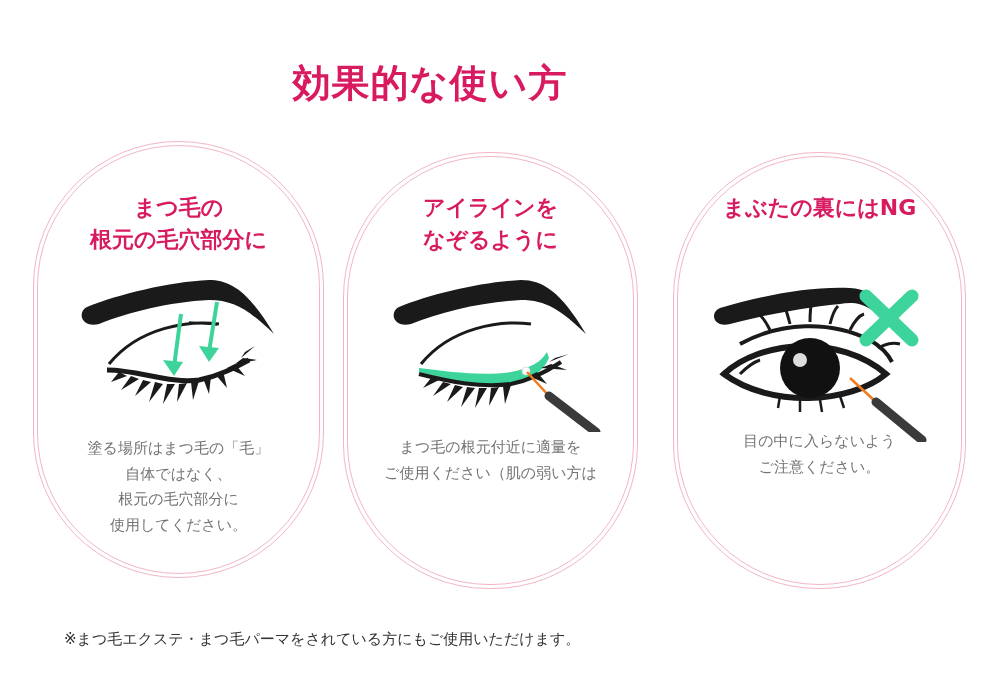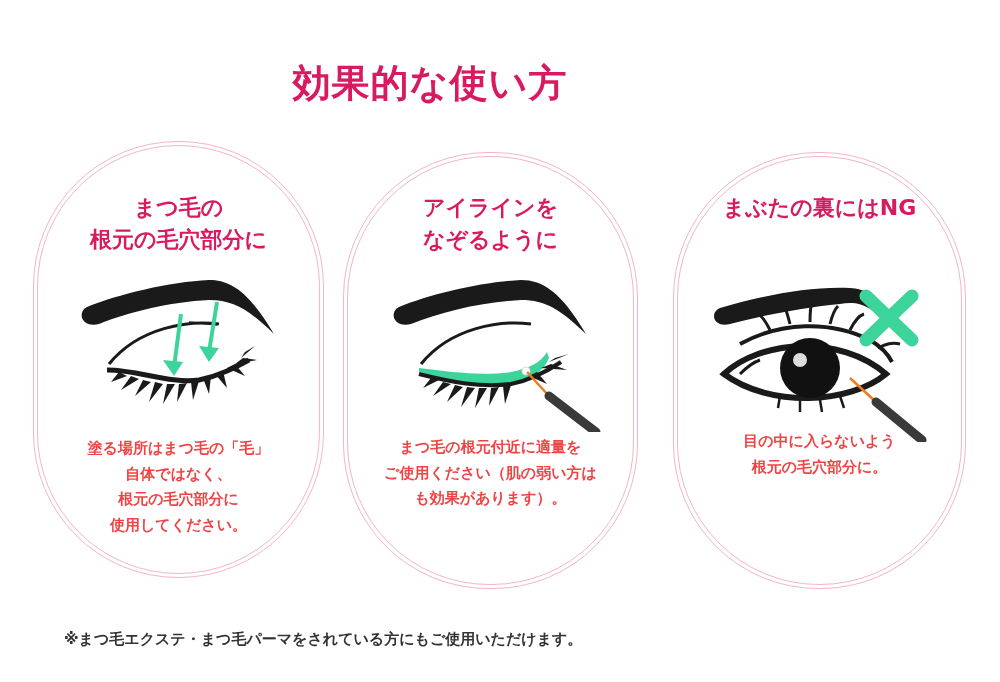--- a/index.html
+++ b/index.html
@@ -22,25 +22,25 @@
     border:1.5px solid #f2b6c4; border-radius:142px; background:#fff;
   }
   .card-inner { position:absolute; left:0; top:0; width:100%; height:100%; }
   .card-heading {
     position:absolute; left:0; width:100%; text-align:center;
     color:#d81b60; font-weight:bold; font-size:22px; line-height:32px;
   }
   .card-illus { position:absolute; left:50%; transform:translateX(-50%); }
   .card-text {
     position:absolute; left:0; width:100%; text-align:center;
-    color:#ef4444; font-size:15px; line-height:25.5px;font-weight:bold;
+    color:#737373; font-size:15px; line-height:25.5px;
   }
   .line { display:block; white-space:nowrap; }
   .note {
-    position:absolute; left:64px; top:630px; font-size:15px; color:#333; white-space:nowrap;font-weight:bold;
+    position:absolute; left:64px; top:630px; font-size:15px; color:#333; white-space:nowrap;
   }
 </style>
 </head>
 <body>
 
 <div class="title">効果的な使い方</div>
 
 <div class="card" style="left:33px; top:141px; width:291px; height:437px;">
   <div class="card-inner">
     <div class="card-heading" style="top:50px;">
@@ -111,21 +111,20 @@
         <path d="M178 90 L198 82 L184 86 Z"></path>
       </g>
 
       <circle cx="155" cy="99" r="4" fill="#fff" stroke="#ddd"></circle>
       <line x1="156" y1="100" x2="178" y2="124" stroke="#f07b1d" stroke-width="2.5"></line>
       <line x1="178" y1="124" x2="225" y2="160" stroke="#3a3a3a" stroke-width="9" stroke-linecap="round"></line>
     </svg>
     <div class="card-text" style="top:282px;">
       <span class="line">まつ毛の根元付近に適量を</span>
       <span class="line">ご使用ください（肌の弱い方は</span>
-      <span class="line">も効果があります）。</span>
     </div>
   </div>
 </div>
 
 <div class="card" style="left:673px; top:152px; width:293px; height:437px;">
   <div class="card-inner">
     <div class="card-heading" style="top:39px;">
       <span class="line">まぶたの裏にはNG</span>
     </div>
     <svg class="card-illus" style="top:129px;" width="240" height="160" viewBox="0 0 240 160">
@@ -159,18 +158,18 @@
       <line x1="150" y1="96" x2="176" y2="120" stroke="#f07b1d" stroke-width="2.5"></line>
       <line x1="176" y1="120" x2="222" y2="158" stroke="#3a3a3a" stroke-width="9" stroke-linecap="round"></line>
 
       <g stroke="#3dd49c" stroke-width="13" stroke-linecap="round">
         <line x1="166" y1="14" x2="212" y2="58"></line>
         <line x1="212" y1="14" x2="166" y2="58"></line>
       </g>
     </svg>
     <div class="card-text" style="top:276px;">
       <span class="line">目の中に入らないよう</span>
-      <span class="line">根元の毛穴部分に。</span>
+      <span class="line">ご注意ください。</span>
     </div>
   </div>
 </div>
 
 <div class="note">※まつ毛エクステ・まつ毛パーマをされている方にもご使用いただけます。</div>
 
 </body></html>

